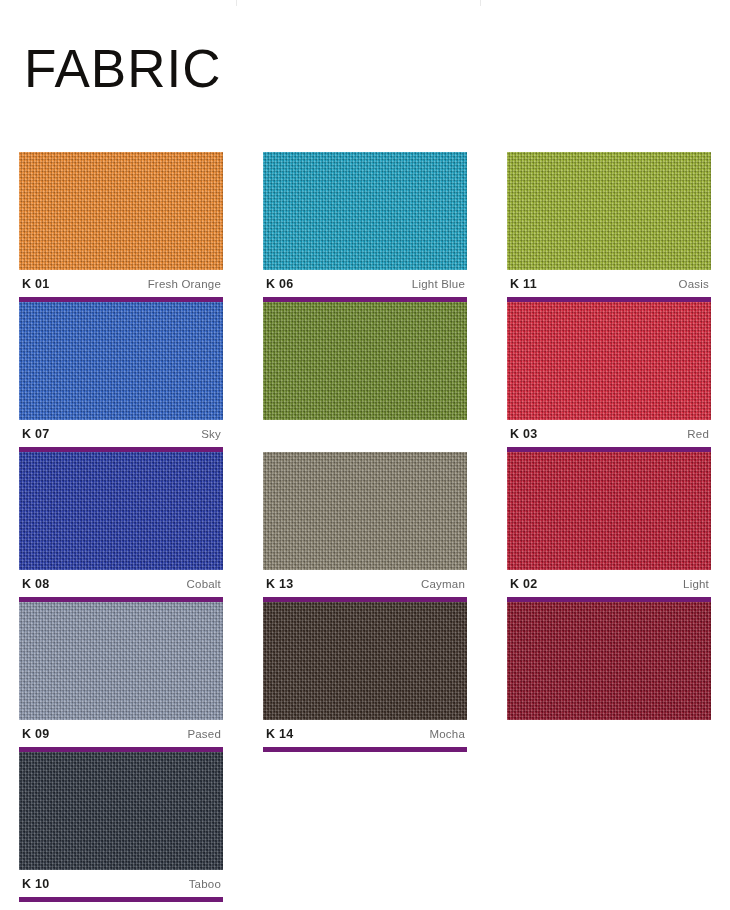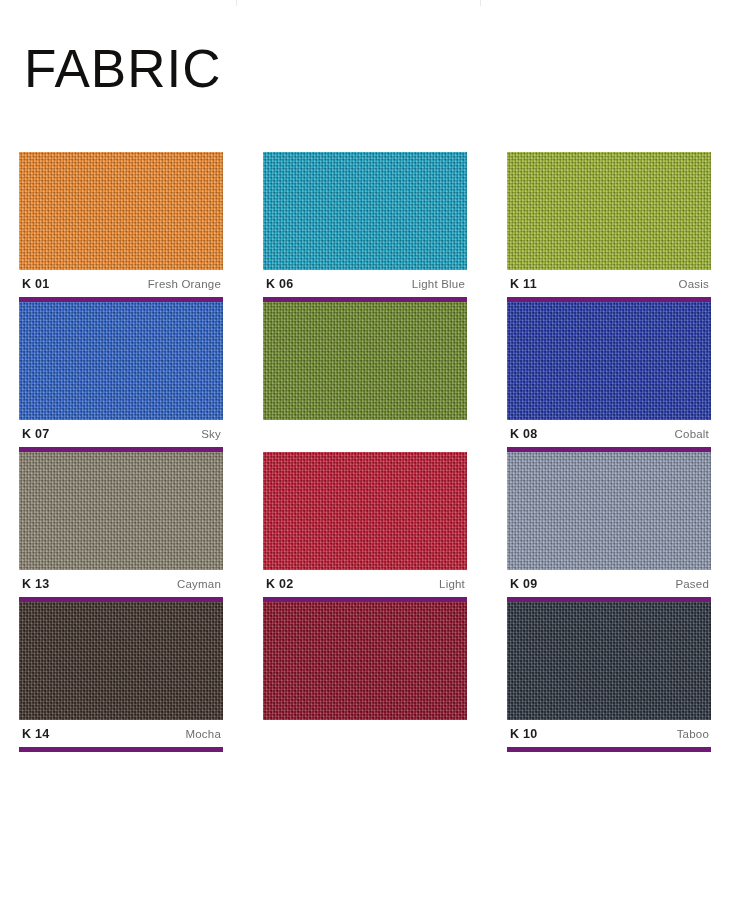--- a/index.html
+++ b/index.html
@@ -169,20 +169,27 @@
       <div class="swatch-chip" style="background-color: rgb(46, 98, 200);"></div>
       <div class="swatch-label">
         <span class="swatch-code">K 07</span>
         <span class="swatch-name">Sky</span>
       </div>
     </div>
     <div class="swatch-cell">
       <div class="swatch-chip" style="background-color: rgb(110, 138, 44);"></div>
     </div>
     <div class="swatch-cell">
+      <div class="swatch-chip" style="background-color: rgb(216, 36, 58);"></div>
+      <div class="swatch-label">
+        <span class="swatch-code">K 03</span>
+        <span class="swatch-name">Red</span>
+      </div>
+    </div>
+    <div class="swatch-cell">
       <div class="swatch-chip" style="background-color: rgb(37, 56, 168);"></div>
       <div class="swatch-label">
         <span class="swatch-code">K 08</span>
         <span class="swatch-name">Cobalt</span>
       </div>
     </div>
     <div class="swatch-cell">
       <div class="swatch-chip" style="background-color: rgb(138, 131, 112);"></div>
       <div class="swatch-label">
         <span class="swatch-code">K 13</span>

